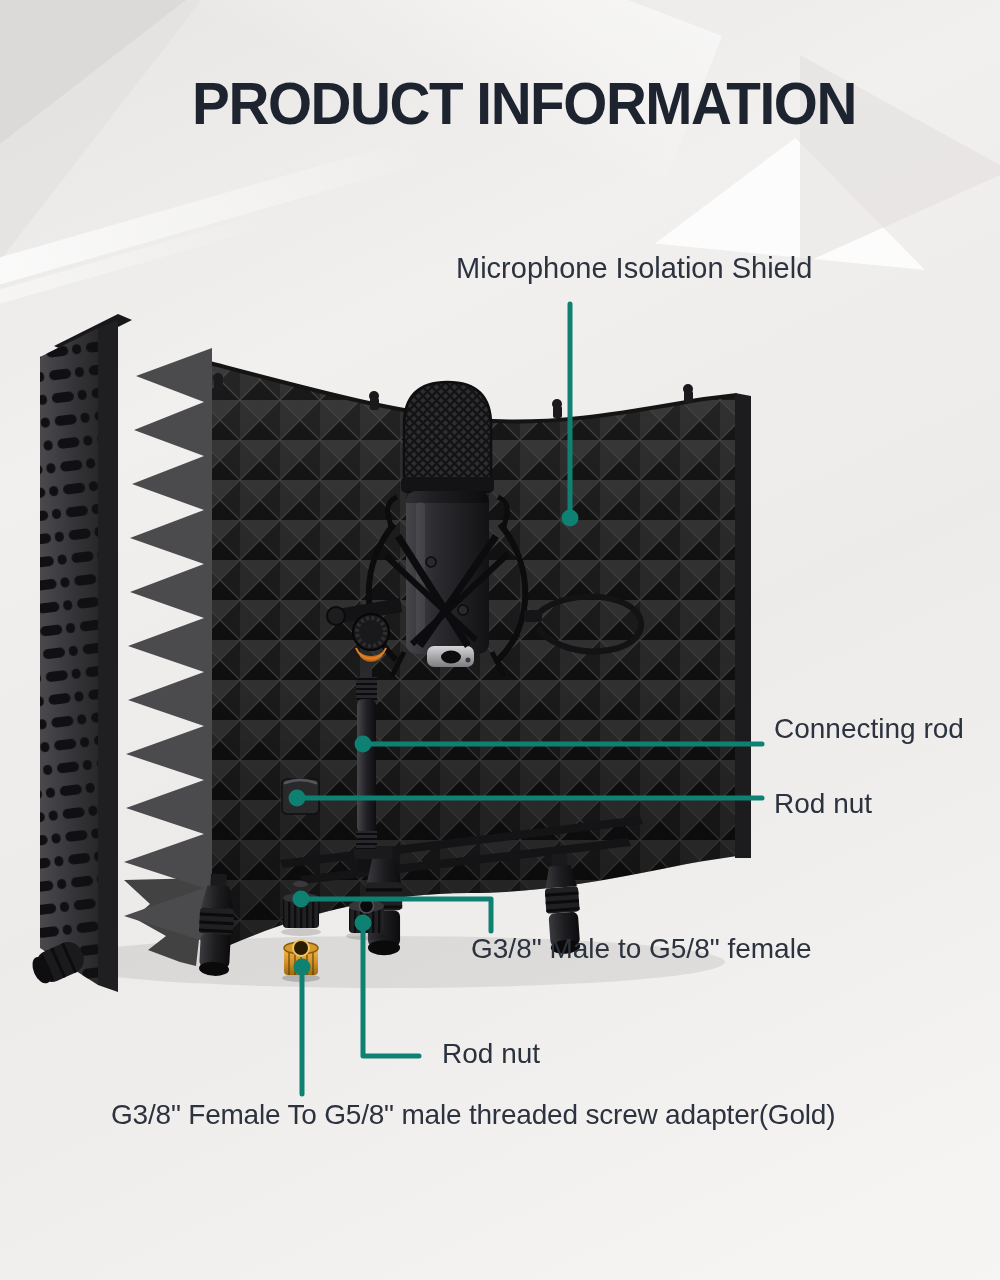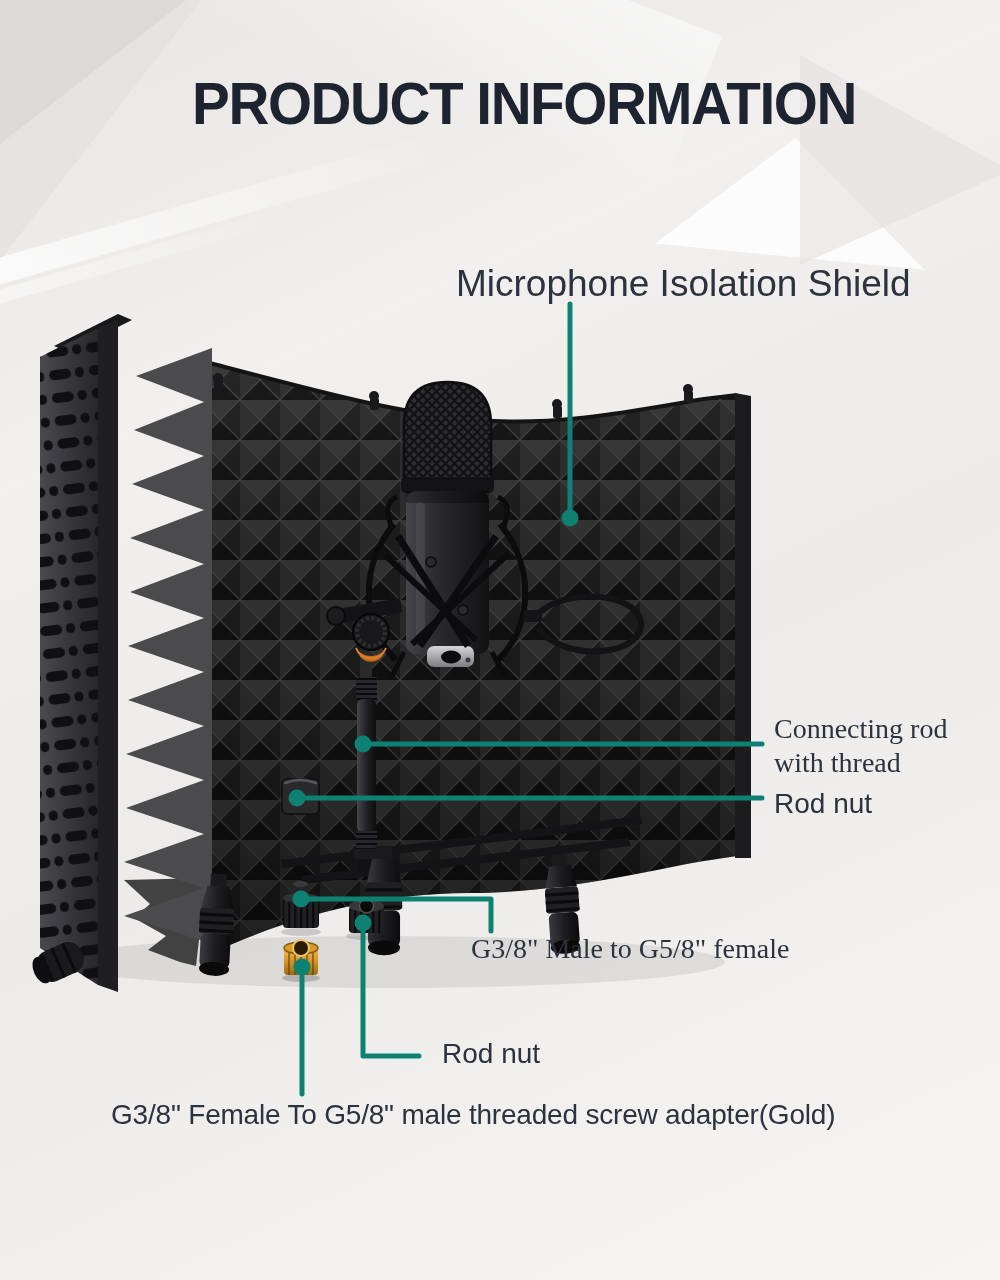--- a/index.html
+++ b/index.html
@@ -23,27 +23,27 @@
     clip-path:polygon(52% 0,100% 100%,0 80%);}
   .bg-facet-g{left:800px;top:55px;width:210px;height:210px;background:#e1dfdd;opacity:.55;
     clip-path:polygon(0 0,100% 55%,0 100%);}
 
   .page-title{
     top:70px;left:calc(50% + 24px);transform:translateX(-50%) scaleX(.96);
     transform-origin:center;white-space:nowrap;
     font-size:59px;font-weight:700;letter-spacing:-1.5px;color:#1d2430;
   }
   .callout-label{color:#2c333e;white-space:nowrap;}
-  .lbl-shield{left:456px;top:252px;font-size:37px;margin-top:11px;}
+  .lbl-shield{left:456px;top:252px;font-size:29px;}
   .lbl-conn-rod{left:774px;top:712px;font-size:28px;line-height:34px;}
   .lbl-rodnut-right{left:774px;top:788px;font-size:28px;}
   .lbl-adapter-black{left:471px;top:932px;font-size:28px;line-height:33px;}
   .lbl-rodnut-bottom{left:442px;top:1038px;font-size:28px;}
   .lbl-adapter-gold{left:111px;top:1099px;font-size:28px;letter-spacing:-.2px;}
-  .lbl-line{display:block;font-family:Liberation Serif, serif;}
+  .lbl-line{display:block;}
   svg{display:block;}
 </style>
 </head>
 <body>
 
 <div class="abs bg-tri-tl2"></div>
 <div class="abs bg-tri-tl"></div>
 <div class="abs bg-beam"></div>
 <div class="abs bg-streak1"></div>
 <div class="abs bg-streak2"></div>
@@ -276,21 +276,20 @@
       <line x1="302" y1="967" x2="302" y2="1094"></line>
       <circle cx="302" cy="967" r="8.5" stroke="none"></circle>
     </g>
   </g>
 </svg>
 
 <div class="abs callout-label lbl-shield">Microphone Isolation Shield</div>
 
 <div class="abs callout-label lbl-conn-rod">
   <span class="lbl-line">Connecting rod</span>
-  <span class="lbl-line">with thread</span>
 </div>
 
 <div class="abs callout-label lbl-rodnut-right">Rod nut</div>
 
 <div class="abs callout-label lbl-adapter-black">
   <span class="lbl-line">G3/8" Male to G5/8" female</span>
 </div>
 
 <div class="abs callout-label lbl-rodnut-bottom">Rod nut</div>
 

